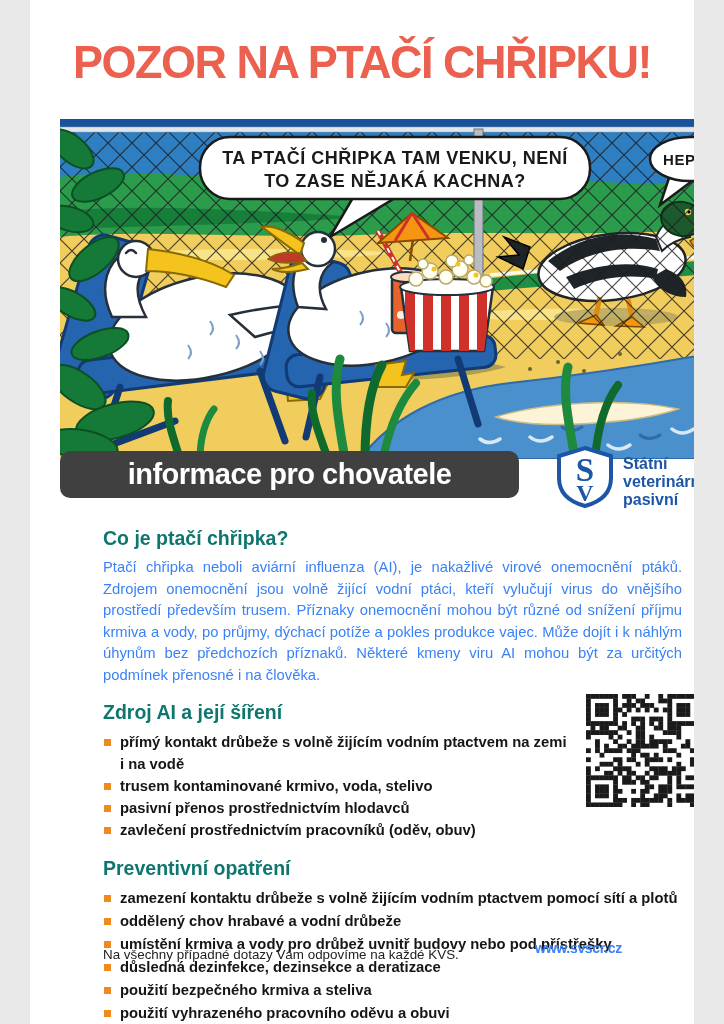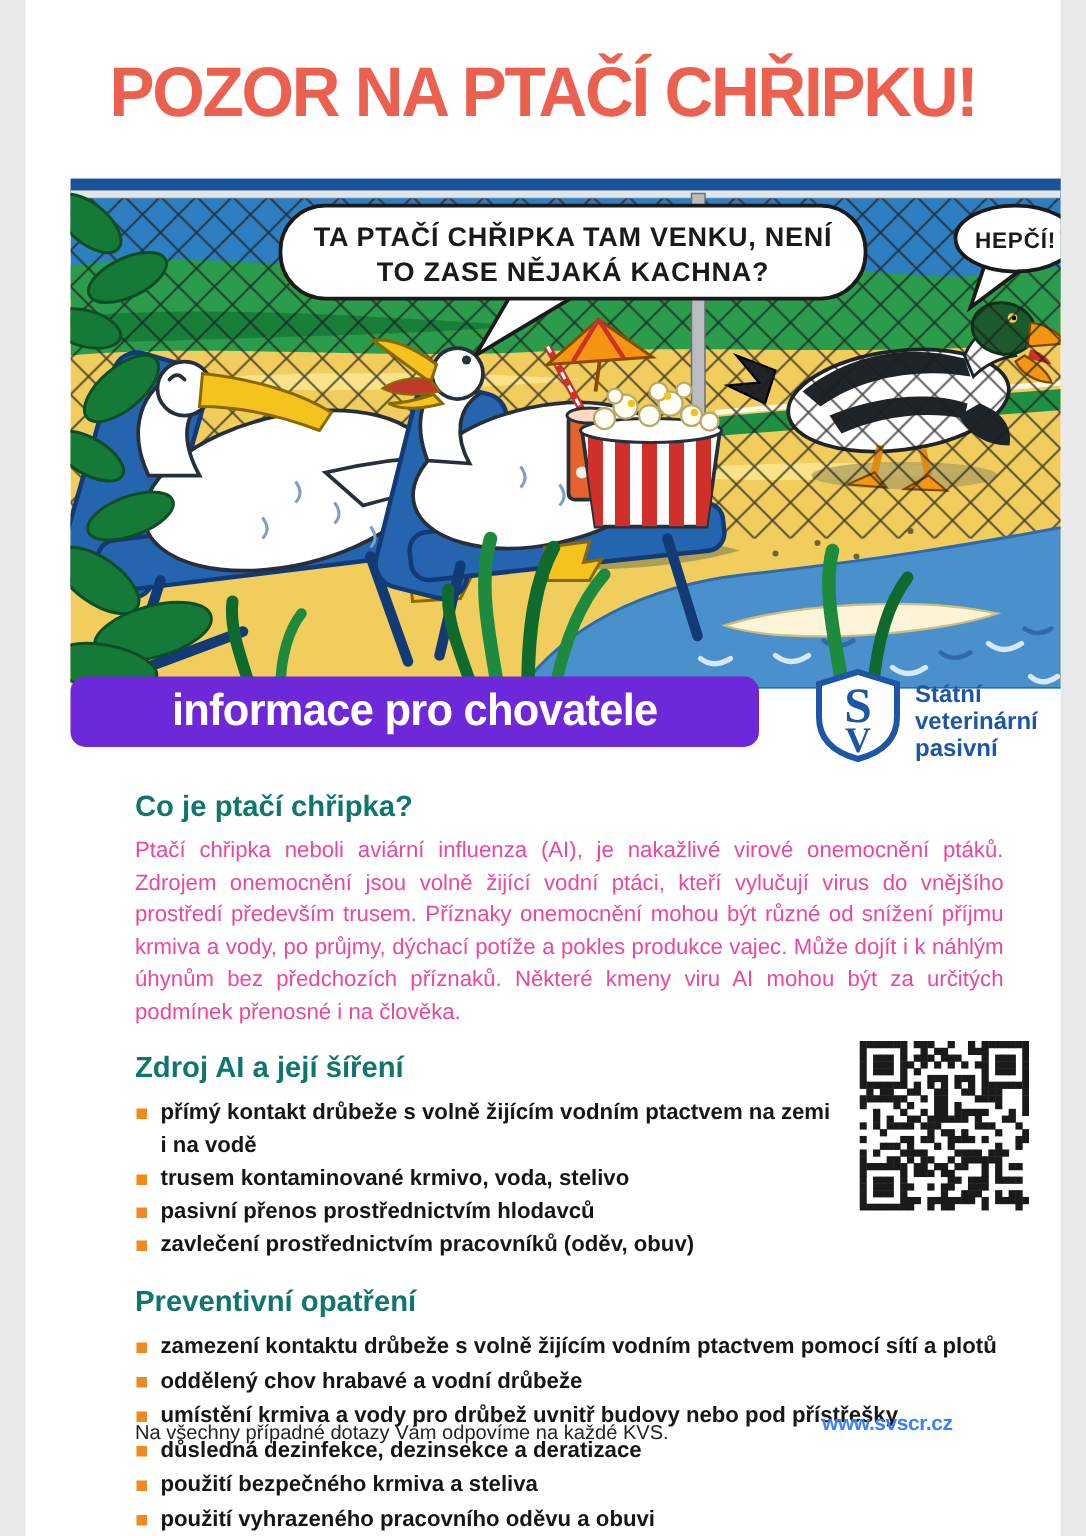--- a/index.html
+++ b/index.html
@@ -1,37 +1,37 @@
 <!DOCTYPE html>
 <html><head>
 <meta charset="utf-8">
 <style>
   html,body{margin:0;padding:0;background:#e9e9e9;}
   .page{
     position:relative;width:664px;height:1024px;background:#ffffff;
-    overflow:hidden;font-family:"Liberation Sans",sans-serif;margin:0 auto;padding-left:26px;
+    overflow:hidden;font-family:"Liberation Sans",sans-serif;margin:0 auto;
   }
   .title{
     position:absolute;left:0;top:36px;width:100%;text-align:center;
     font-weight:bold;font-size:45px;letter-spacing:-1.5px;color:#ec604f;
     transform:scaleY(1.04);white-space:nowrap;
   }
   .cartoon{position:absolute;left:30px;top:103px;width:664px;height:340px;margin-top:16px;}
   .cartoon svg{display:block;width:100%;height:100%;}
   .bubble-text{font-family:"Liberation Sans",sans-serif;font-weight:bold;fill:#1a1a1a;}
   .banner{
     position:absolute;left:30px;top:451px;width:459px;height:47px;
-    background:#6d28d9;border-radius:10px;display:flex;align-items:center;justify-content:center;
+    background:#404040;border-radius:10px;display:flex;align-items:center;justify-content:center;
   }
   .banner span{color:#fff;font-weight:bold;font-size:29px;letter-spacing:-0.5px;transform:scaleY(1.03);}
   .logo{position:absolute;left:526px;top:445px;display:flex;align-items:flex-start;}
   .logo-text{margin-left:9px;margin-top:10px;color:#1d56a5;font-weight:bold;font-size:16px;line-height:18px;}
   .content{position:absolute;left:73px;top:527px;width:579px;}
   .sec-heading{font-weight:bold;font-size:19.5px;color:#0f766e;margin:0 0 7px 0;}
-  .paragraph{font-size:14.8px;line-height:21.6px;color:#ec4899;text-align:justify;margin:0 0 14px 0;}
+  .paragraph{font-size:14.8px;line-height:21.6px;color:#3b82f6;text-align:justify;margin:0 0 14px 0;}
   ul.bullets{list-style:none;margin:0;padding:0;}
   ul.bullets li{position:relative;padding-left:17px;font-weight:bold;font-size:14.8px;line-height:22px;color:#161616;}
   ul.bullets.wide li{line-height:23px;}
   ul.bullets li::before{content:"";position:absolute;left:1px;top:8px;width:7px;height:7px;background:#ef8a1f;}
   .sec2-list{max-width:470px;margin-bottom:15px !important;}
   .sec3-heading{margin-top:16px;}
   .qr{position:absolute;left:556px;top:694px;width:113px;height:113px;}
   .footer-note{position:absolute;left:73px;top:947px;font-size:13.4px;color:#222;}
   .website{position:absolute;right:72px;top:940px;font-weight:bold;font-size:14px;color:#3b82f6;letter-spacing:-0.3px;}
 </style>

